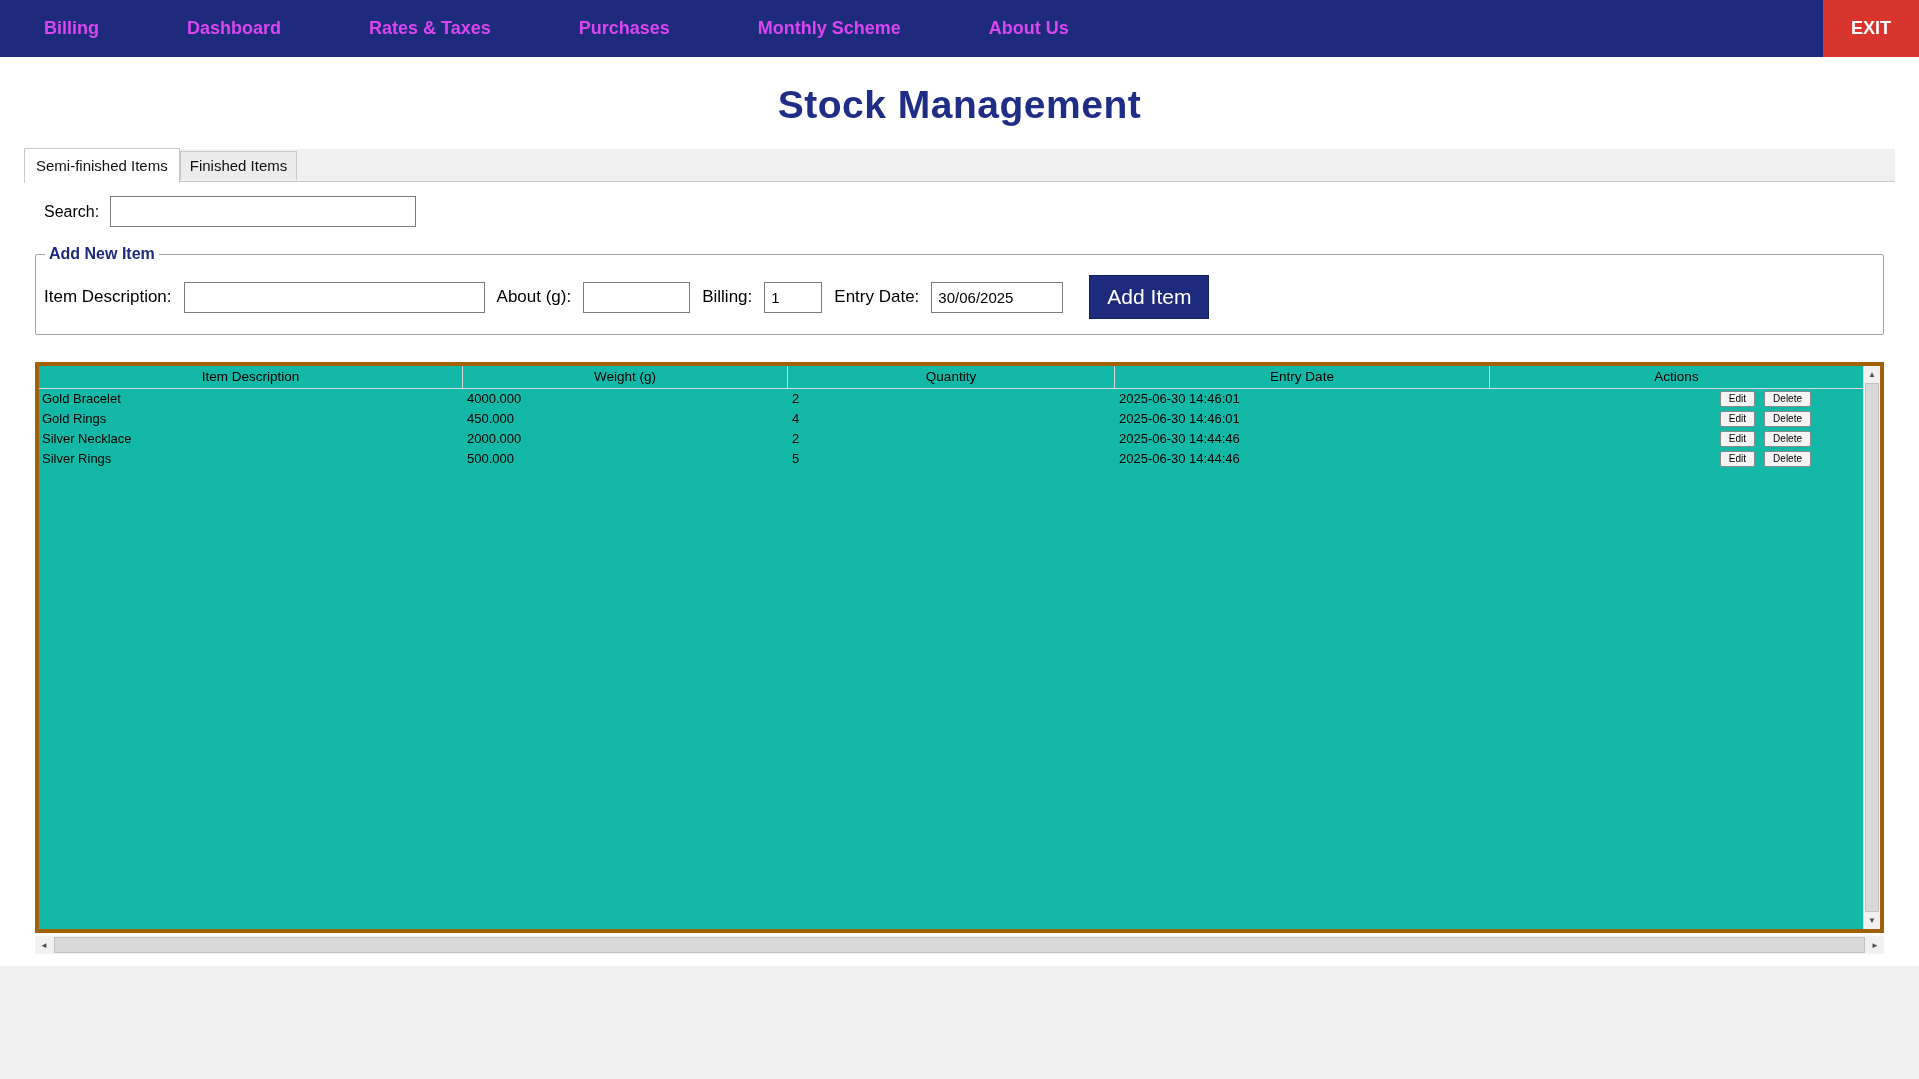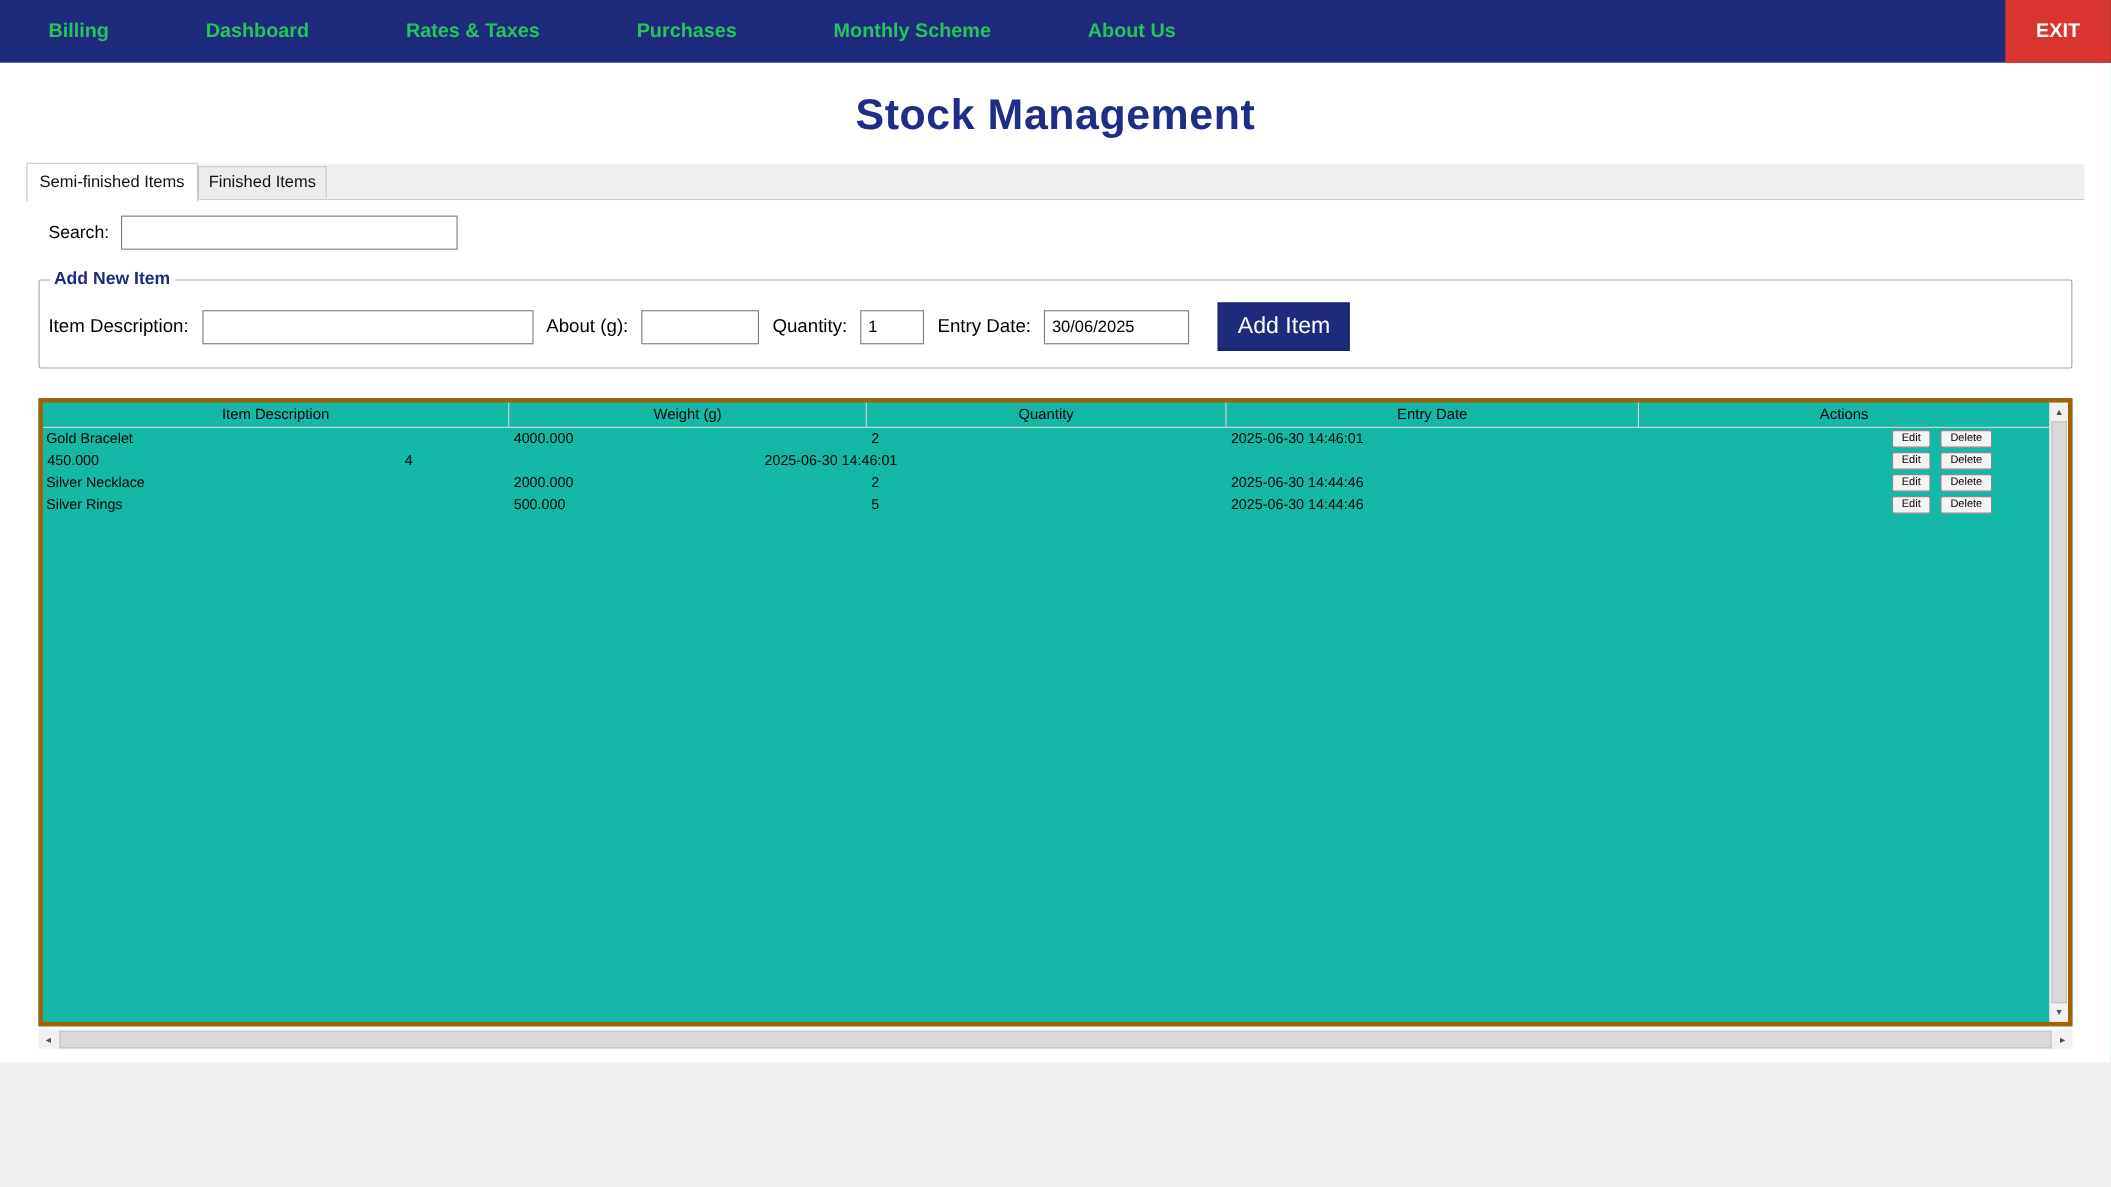--- a/index.html
+++ b/index.html
@@ -9,21 +9,21 @@
     background: #ffffff;
     font-family: "Liberation Sans", "DejaVu Sans", sans-serif;
     color: #000;
   }
   .app { display: flex; flex-direction: column; width: 1919px; height: 1079px; }
 
   
   .nav { display: flex; align-items: stretch; height: 57px; background: #1e2b7d; flex: 0 0 auto; }
   .nav-item {
     display: flex; align-items: center; padding: 0 44px;
-    color: #22c55e; font-size: 18px; font-weight: 600; cursor: pointer; white-space: nowrap;
+    color: #d946ef; font-size: 18px; font-weight: 600; cursor: pointer; white-space: nowrap;
   }
   .nav-item.active { background: #ffffff; color: #1e2b7d; }
   .nav-exit {
     margin-left: auto; display: flex; align-items: center; justify-content: center;
     width: 96px; background: #d9352f; color: #ffffff; font-weight: 700; font-size: 18px; cursor: pointer;
   }
 
   
   .title {
     margin: 26px 0 22px; text-align: center;
@@ -145,21 +145,21 @@
         <input class="tinput search-input" type="text" value="" style="">
       </div>
 
       <fieldset class="groupbox">
         <legend>Add New Item</legend>
         <div class="form-row">
           <label>Item Description:</label>
           <input class="tinput in-desc" type="text" value="" style="">
           <label>About (g):</label>
           <input class="tinput in-weight" type="text" value="" style="">
-          <label>Quantity:</label>
+          <label>Billing:</label>
           <input class="tinput in-qty" type="text" value="1" style="">
           <label>Entry Date:</label>
           <input class="tinput in-date" type="text" value="30/06/2025" style="">
           <button class="add-btn">Add Item</button>
         </div>
       </fieldset>
 
       <div class="table-area">
         <div class="tablewrap">
           <div class="grid">
@@ -179,20 +179,21 @@
                 <div class="td c2">4000.000</div>
                 <div class="td c3">2</div>
                 <div class="td c4">2025-06-30 14:46:01</div>
                 <div class="td c5">
                   <button class="mini">Edit</button>
                   <button class="mini">Delete</button>
                 </div>
               </div>
 
               <div class="trow">
+                <div class="td c1">Gold Rings</div>
                 <div class="td c2">450.000</div>
                 <div class="td c3">4</div>
                 <div class="td c4">2025-06-30 14:46:01</div>
                 <div class="td c5">
                   <button class="mini">Edit</button>
                   <button class="mini">Delete</button>
                 </div>
               </div>
 
               <div class="trow">

